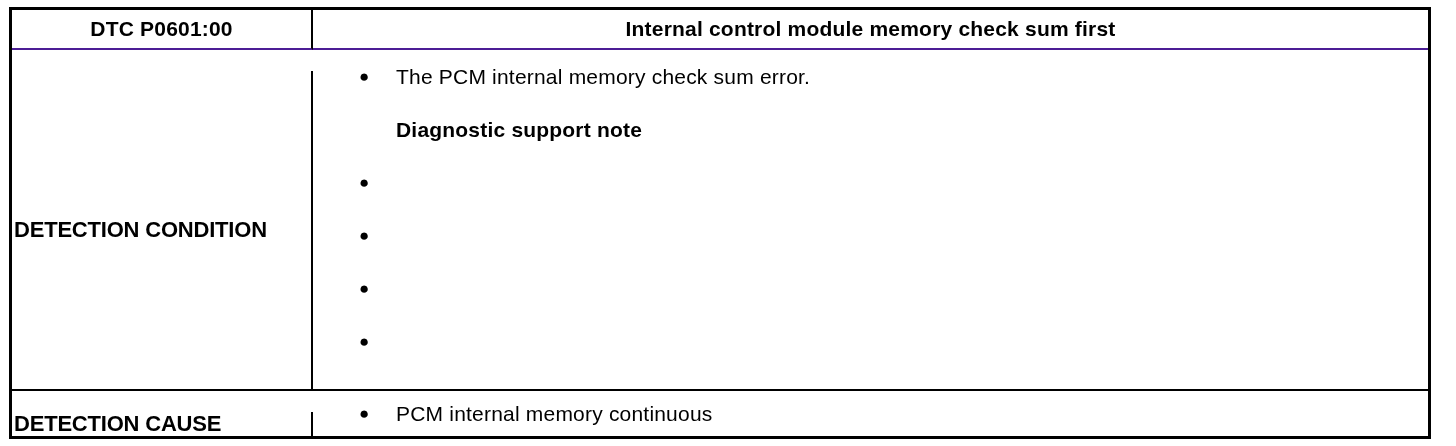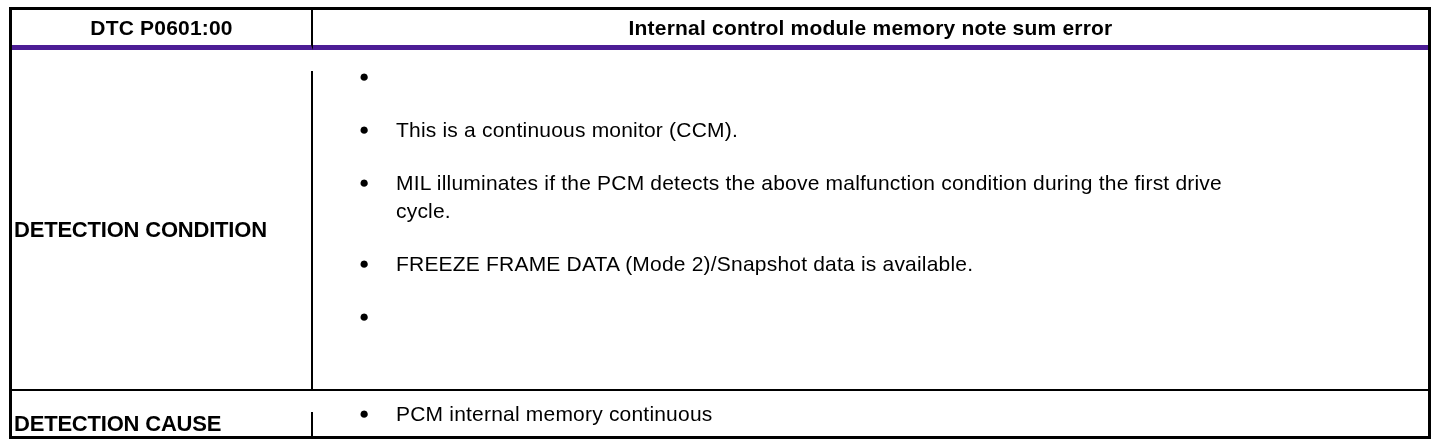--- a/index.html
+++ b/index.html
@@ -22,21 +22,21 @@
     width: 1422px;
     height: 432px;
     border: 3px solid #000000;
     display: grid;
     grid-template-columns: 301px 1fr;
     grid-template-rows: 40px 1fr 45px;
     background: #ffffff;
   }
   .cell { overflow: hidden; }
   .col-left { border-right: 2px solid #000000; }
-  .row-top  { border-bottom: 5px solid #4c1d95; }
+  .row-top  { border-bottom: 2px solid #4c1d95; }
   .row-mid  { border-bottom: 2px solid #000000; }
 
   .head-cell {
     display: flex;
     align-items: center;
     justify-content: center;
     font-weight: bold;
     font-size: 21px;
     letter-spacing: 0.2px;
     white-space: nowrap;
@@ -89,44 +89,45 @@
 <body>
 
 <div class="page">
   <div class="dtc-table">
 
     <div class="cell head-cell col-left row-top">
       <span>DTC P0601:00</span>
     </div>
 
     <div class="cell head-cell row-top">
-      <span>Internal control module memory note sum error</span>
+      <span>Internal control module memory check sum first</span>
     </div>
 
     <div class="cell label-cell col-left row-mid">
       <span>DETECTION CONDITION</span>
     </div>
 
     <div class="cell content-cell detection row-mid">
       <ul class="item-list">
           <li class="list-item type-bullet">
     <span class="bullet">●</span>
+    <span class="item-text">The PCM internal memory check sum error.</span>
+  </li>
+          <li class="list-item type-heading">
+    <span class="bullet hidden"></span>
+    <span class="item-text">Diagnostic support note</span>
   </li>
           <li class="list-item type-bullet">
     <span class="bullet">●</span>
-    <span class="item-text">This is a continuous monitor (CCM).</span>
   </li>
           <li class="list-item type-bullet">
     <span class="bullet">●</span>
-    <span class="item-text">MIL illuminates if the PCM detects the above malfunction condition during the first drive
-cycle.</span>
   </li>
           <li class="list-item type-bullet">
     <span class="bullet">●</span>
-    <span class="item-text">FREEZE FRAME DATA (Mode 2)/Snapshot data is available.</span>
   </li>
           <li class="list-item type-bullet">
     <span class="bullet">●</span>
   </li>
         </ul>
     </div>
 
     <div class="cell label-cell col-left">
       <span>DETECTION CAUSE</span>
     </div>

